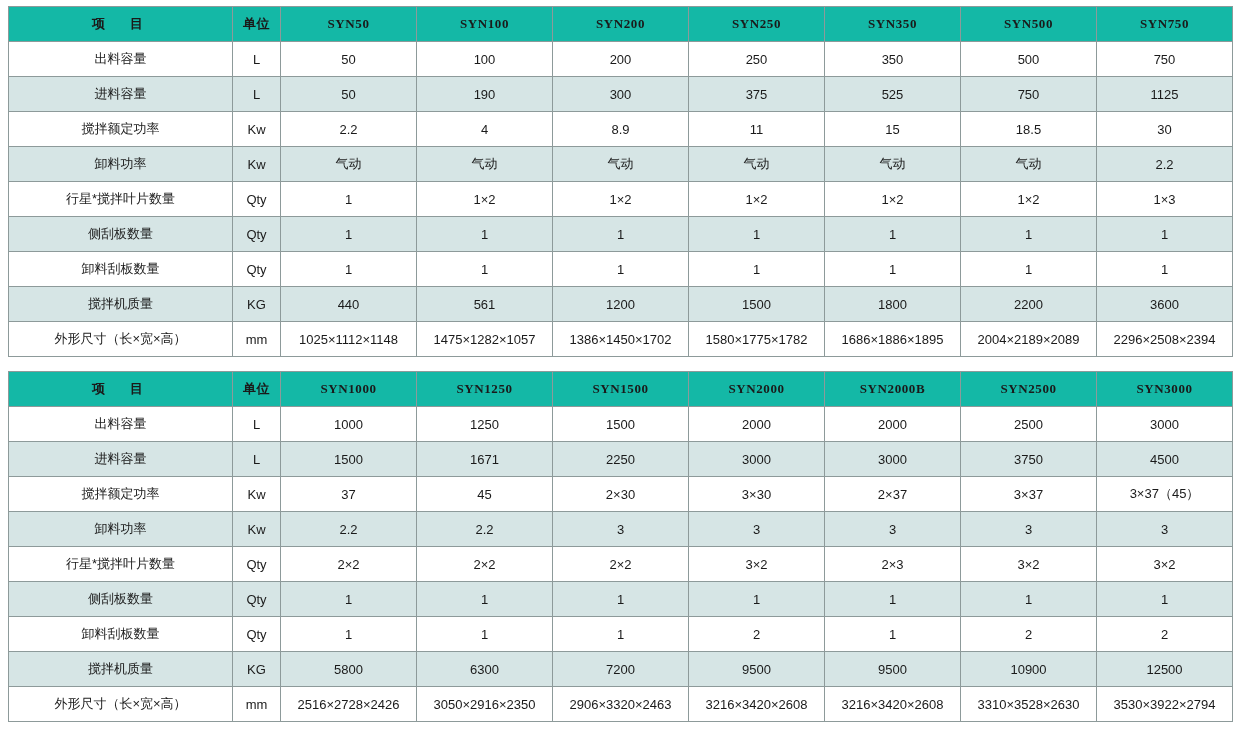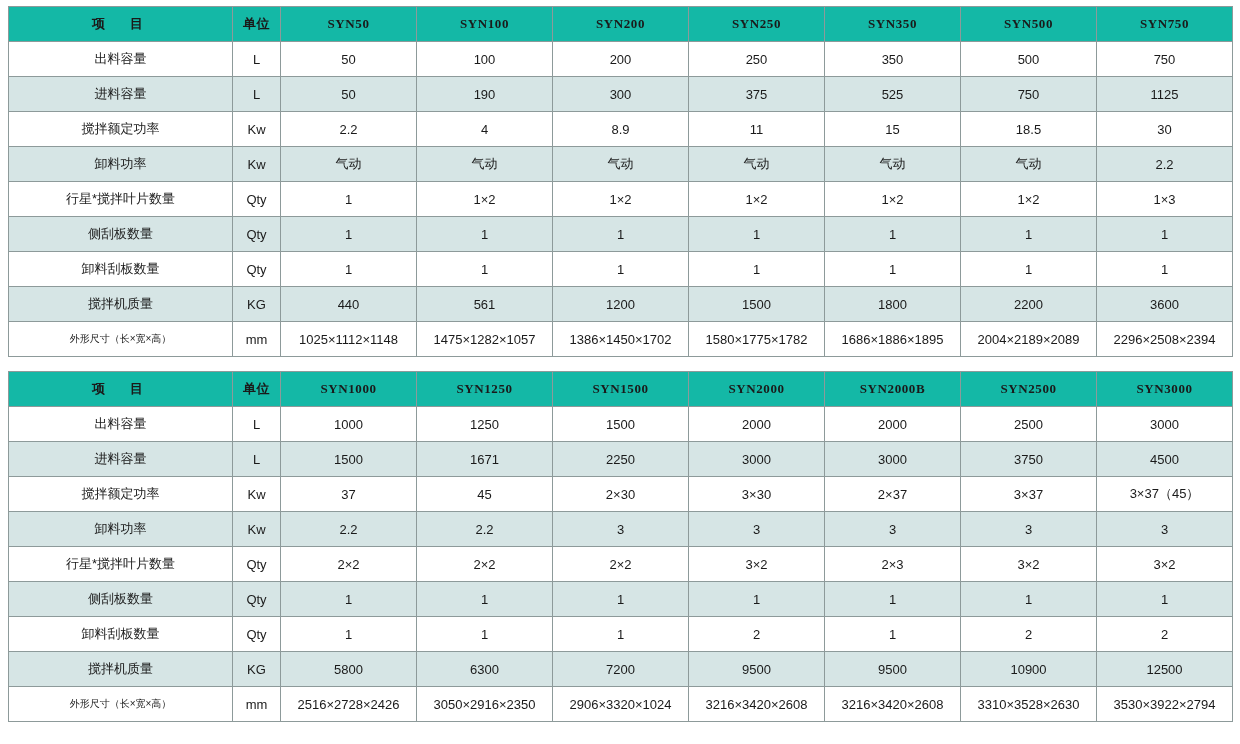--- a/index.html
+++ b/index.html
@@ -67,21 +67,21 @@
   }
   td.model-cell {
     font-size: 13.5px;
     font-weight: bold;
     letter-spacing: 0.6px;
     margin-top: 40px;
   }
   td.val-cell {
     font-size: 13px;
   }
-  .last-row td.item-cell { font-size: 10px; letter-spacing: 0px; }
+  .last-row td.item-cell { font-size: 13px; letter-spacing: 0px; }
 </style>
 </head>
 <body>
 
 <div class="page">
 
   <table class="spec">
     <colgroup>
       <col class="c-item">
         <col class="c-unit">
@@ -335,21 +335,21 @@
         <td class="val-cell">9500</td>
         <td class="val-cell">10900</td>
         <td class="val-cell">12500</td>
       </tr>
 
       <tr class="row-plain last-row">
         <td class="item-cell">外形尺寸（长×宽×高）</td>
         <td class="unit-cell">mm</td>
         <td class="dim-cell">2516×2728×2426</td>
         <td class="dim-cell">3050×2916×2350</td>
-        <td class="dim-cell">2906×3320×1024</td>
+        <td class="dim-cell">2906×3320×2463</td>
         <td class="dim-cell">3216×3420×2608</td>
         <td class="dim-cell">3216×3420×2608</td>
         <td class="dim-cell">3310×3528×2630</td>
         <td class="dim-cell">3530×3922×2794</td>
       </tr>
     </tbody>
   </table>
 
 </div>
 

